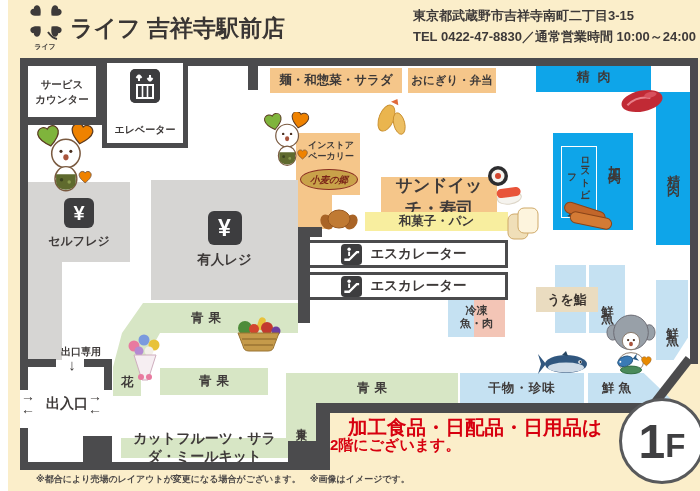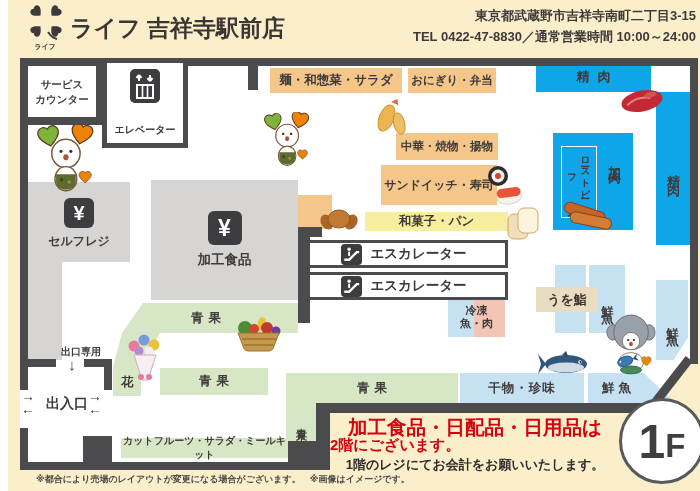--- a/index.html
+++ b/index.html
@@ -52,21 +52,21 @@
         <use href="#heart" transform="translate(22,17) rotate(45) translate(0,-8) scale(0.56) translate(-12,-21)"></use>
         <use href="#heart" transform="translate(22,17) rotate(135) translate(0,-8) scale(0.56) translate(-12,-21)"></use>
         <use href="#heart" transform="translate(22,17) rotate(225) translate(0,-8) scale(0.56) translate(-12,-21)"></use>
         <use href="#heart" transform="translate(22,17) rotate(315) translate(0,-8) scale(0.56) translate(-12,-21)"></use>
       </g>
       <path d="M24,28 q4,6 9,7" stroke="#3d3a39" stroke-width="2" fill="none"></path>
       <text x="21" y="45" font-size="7" font-weight="bold" text-anchor="middle" fill="#3d3a39">ライフ</text>
     </svg>
   </div>
   <div class="lbl" style="left:62px;top:13px;font-size:23px;color:#3a3634">ライフ 吉祥寺駅前店</div>
-  <div class="abs" style="right:12px;top:7px;text-align:right;z-index:8">
+  <div class="abs" style="right:12px;top:7px;z-index:8">
     <div style="font-size:13px;font-weight:bold">東京都武蔵野市吉祥寺南町二丁目3-15</div>
     <div style="font-size:13px;font-weight:bold;margin-top:3px">TEL 0422-47-8830／通常営業時間 10:00～24:00</div>
   </div>
 
   <div class="white-base"></div>
   <div class="abs beige" style="left:638px;top:350px;width:52px;height:63px;z-index:2;clip-path:polygon(100% 0,100% 100%,0 100%)"></div>
   <div class="abs beige" style="left:322px;top:413px;width:368px;height:57px;z-index:2"></div>
 
   <div class="wall" style="left:12px;top:58px;width:678px;height:8px"></div>
   <div class="wall" style="left:12px;top:58px;width:8px;height:332px"></div>
@@ -111,24 +111,28 @@
   <div class="area pink vtext" style="left:648px;top:92px;width:34px;height:153px;font-size:13px;letter-spacing:10px;padding-top:10px">精肉</div>
 
   <div class="area pink" style="left:545px;top:133px;width:80px;height:97px">
     <div class="abs vtext" style="left:8px;top:13px;width:34px;height:70px;border:1.5px solid #fff;font-size:9.5px;font-weight:bold;display:flex;align-items:center;justify-content:center;line-height:1.4">
       <span>ローストビーフ</span>
       <span>生ハム</span>
     </div>
     <div class="abs vtext" style="right:10px;top:22px;font-size:13px;font-weight:bold;letter-spacing:3px">加工肉</div>
   </div>
 
-  <div class="area orange" style="left:388px;top:133px;width:102px;height:27px;font-size:11.5px">中華・焼物・揚物</div>
-  <div class="area orange" style="left:373px;top:165px;width:116px;height:40px;font-size:12px">サンドイッチ・寿司</div>
+  <div class="area orange" style="left:373px;top:177px;width:116px;height:40px;font-size:17px">サンドイッチ・寿司</div>
 
   <div class="area orange" style="left:288px;top:195px;width:36px;height:34px"></div>
+  <div class="area orange" style="left:288px;top:133px;width:64px;height:62px;flex-direction:column;align-items:flex-end;justify-content:flex-start;padding:7px 6px 0 0;font-size:9px;line-height:1.25">
+    <span>インストア</span>
+    <span>ベーカリー</span>
+    <span style="position:absolute;left:4px;bottom:5px;width:56px;height:19px;background:#c9a24a;border:1.5px solid #8a2f22;border-radius:50%;color:#7a2418;font-size:9.5px;font-style:italic;display:flex;align-items:center;justify-content:center">小麦の郷</span>
+  </div>
 
   <div class="area yellow" style="left:357px;top:212px;width:143px;height:19px;font-size:12.5px">和菓子・パン</div>
 
   <div class="area" style="left:292px;top:240px;width:208px;height:28px;background:#fff;border:3px solid #4b4b4d;gap:8px;font-size:13.5px;z-index:4">
     <span class="icon-dark" style="width:21px;height:21px">
       <svg width="21" height="21" viewBox="0 0 22 22">
           <rect width="22" height="22" rx="4" fill="#3d3d3f"></rect>
           <path d="M3.5,16.5 h5 l8,-8 h2.5" stroke="#fff" stroke-width="2.4" fill="none"></path>
           <circle cx="8.5" cy="5.5" r="1.8" fill="#fff"></circle>
           <path d="M8.5,8 v4.5" stroke="#fff" stroke-width="2"></path>
@@ -148,21 +152,21 @@
     <span>エスカレーター</span>
   </div>
 
   <div class="area gray" style="left:20px;top:182px;width:102px;height:80px;flex-direction:column;gap:5px;padding-top:4px">
     <span class="icon-dark" style="width:30px;height:30px;font-size:20px">¥</span>
     <span style="font-size:12px">セルフレジ</span>
   </div>
   <div class="area gray" style="left:20px;top:262px;width:34px;height:98px"></div>
   <div class="area gray" style="left:143px;top:180px;width:147px;height:120px;flex-direction:column;gap:6px">
     <span class="icon-dark" style="width:34px;height:34px;font-size:23px">¥</span>
-    <span style="font-size:13.5px">加工食品</span>
+    <span style="font-size:13.5px">有人レジ</span>
   </div>
 
   <div class="area green" style="left:105px;top:303px;width:185px;height:93px;clip-path:polygon(30px 0,185px 0,185px 30px,47px 30px,28px 64px,28px 93px,0 93px,0 64px,9px 30px)">
     <span class="abs" style="left:78px;top:7px;font-size:12.5px;letter-spacing:5px">青果</span>
     <span class="abs" style="left:8px;top:71px;font-size:12.5px">花</span>
   </div>
 
   <div class="area" style="left:440px;top:297px;width:57px;height:40px;background:linear-gradient(90deg,#c5e1f2 0 45%,#f3c5b6 45% 100%);flex-direction:column;font-size:11px;line-height:1.2">
     <span>冷凍</span>
     <span>魚・肉</span>
@@ -171,37 +175,36 @@
   <div class="area blue" style="left:547px;top:265px;width:31px;height:68px"></div>
   <div class="area blue vtext" style="left:581px;top:265px;width:36px;height:68px;font-size:12.5px;letter-spacing:7px;padding-top:6px">鮮魚</div>
   <div class="area blue vtext" style="left:648px;top:280px;width:32px;height:80px;font-size:12.5px;letter-spacing:7px;padding-top:8px;clip-path:polygon(0 0,100% 0,100% 72%,55% 100%,0 100%)">鮮魚</div>
   <div class="area" style="left:528px;top:287px;width:62px;height:25px;background:#eadcc0;font-size:13px;font-family:'DejaVu Serif','Liberation Serif',serif;color:#3a332e;z-index:4">うを鮨</div>
 
   <div class="area green" style="left:152px;top:368px;width:108px;height:27px;font-size:12.5px;letter-spacing:5px;padding-left:5px">青果</div>
   <div class="area green" style="left:278px;top:373px;width:172px;height:30px;font-size:12.5px;letter-spacing:5px;padding-left:5px">青果</div>
   <div class="area green vtext" style="left:278px;top:403px;width:30px;height:38px;font-size:11px;letter-spacing:3px">青果</div>
   <div class="area blue" style="left:452px;top:373px;width:124px;height:30px;font-size:12.5px;letter-spacing:1px">干物・珍味</div>
   <div class="area blue" style="left:580px;top:373px;width:87px;height:30px;font-size:12.5px;letter-spacing:4px;clip-path:polygon(0 0,64% 0,100% 100%,0 100%);padding-right:26px">鮮魚</div>
-  <div class="area green" style="left:113px;top:438px;width:167px;height:20px;font-size:10px">カットフルーツ・サラダ・ミールキット</div>
+  <div class="area green" style="left:113px;top:438px;width:167px;height:20px;font-size:14px">カットフルーツ・サラダ・ミールキット</div>
 
   <div class="lbl" style="left:40px;top:345px;width:66px;text-align:center;font-size:10px">出口専用</div>
   <div class="lbl" style="left:56px;top:356px;width:16px;text-align:center;font-size:15px">↓</div>
   <div class="lbl" style="left:28px;top:395px;width:62px;text-align:center;font-size:14px">出入口</div>
   <div class="lbl" style="left:13px;top:390px;font-size:14px;line-height:0.95;display:flex;flex-direction:column">
     <span>→</span>
     <span>←</span>
   </div>
   <div class="lbl" style="left:80px;top:390px;font-size:14px;line-height:0.95;display:flex;flex-direction:column">
     <span>→</span>
     <span>←</span>
   </div>
 
   <div class="lbl" style="left:322px;top:414px;width:290px;text-align:center;font-size:19.5px;color:#d7000f;z-index:5">加工食品・日配品・日用品は</div>
   <div class="lbl" style="left:322px;top:436px;width:340px;text-align:left;font-size:15px;color:#d7000f;z-index:5">2階にございます。</div>
-  <div class="lbl" style="left:322px;top:456px;width:290px;text-align:center;font-size:13px;color:#2f2b2a;z-index:5">1階のレジにてお会計をお願いいたします。</div>
   <div class="abs" style="left:611px;top:398px;width:86px;height:86px;background:#fff;border:3px solid #58595b;border-radius:50%;display:flex;align-items:center;justify-content:center;z-index:7;box-sizing:border-box;color:#3f3f41;font-weight:bold">
     <span style="font-size:48px">1</span>
       <span style="font-size:33px;margin-top:10px">F</span>
   </div>
   <div class="lbl" style="left:28px;top:473px;font-size:9px;color:#4c4948;font-weight:bold;z-index:7">※都合により売場のレイアウトが変更になる場合がございます。　※画像はイメージです。</div>
 
   <div class="img" style="left:22px;top:124px">
     <svg width="74" height="70" viewBox="0 0 60 64">
         <use href="#mw"></use>
       </svg>

